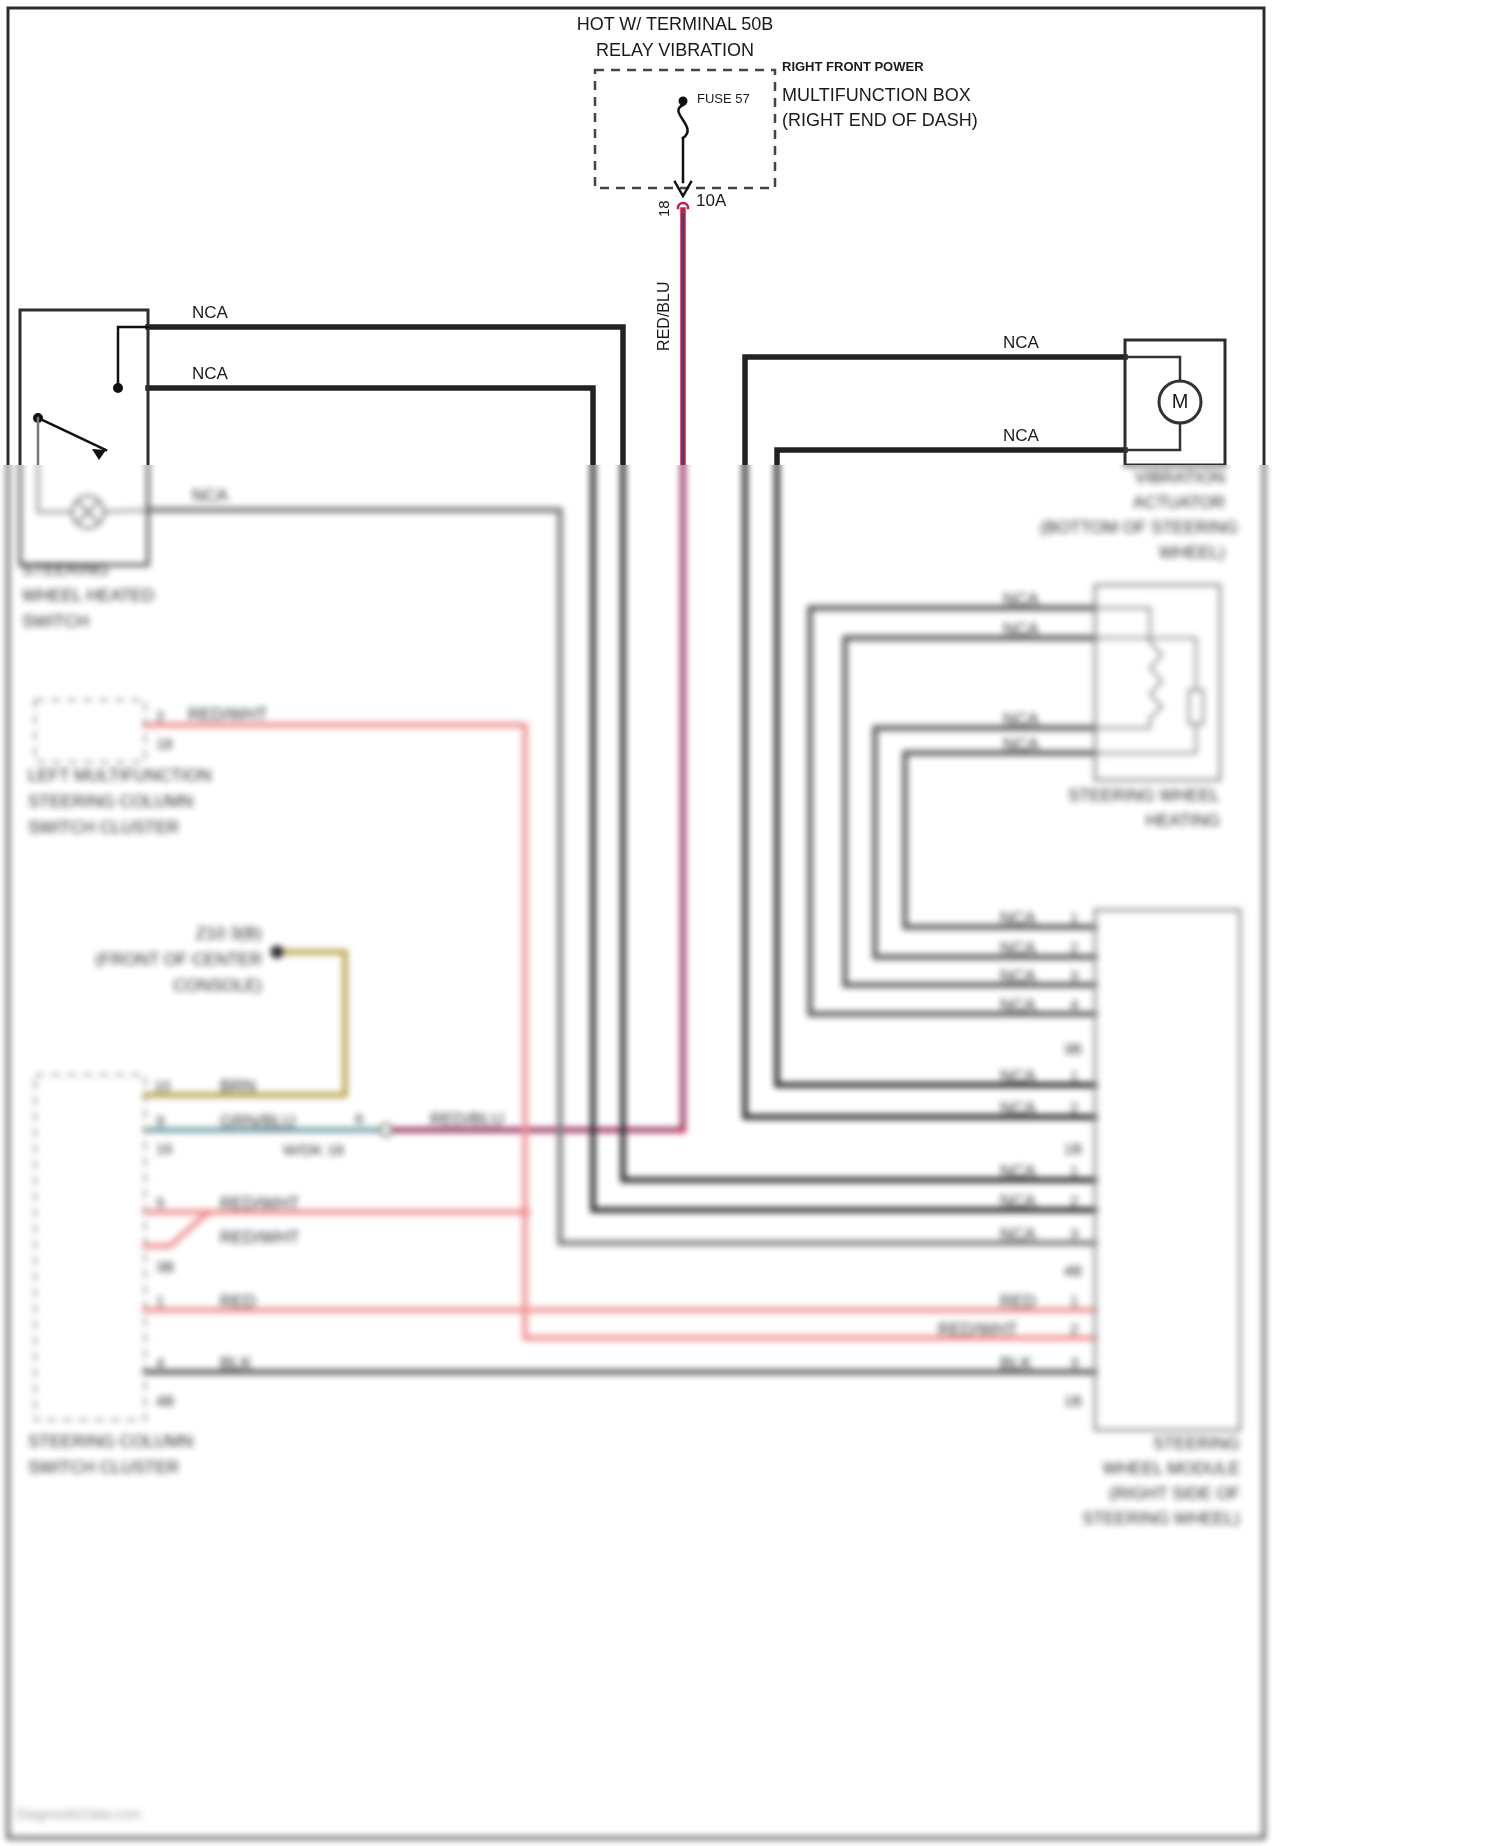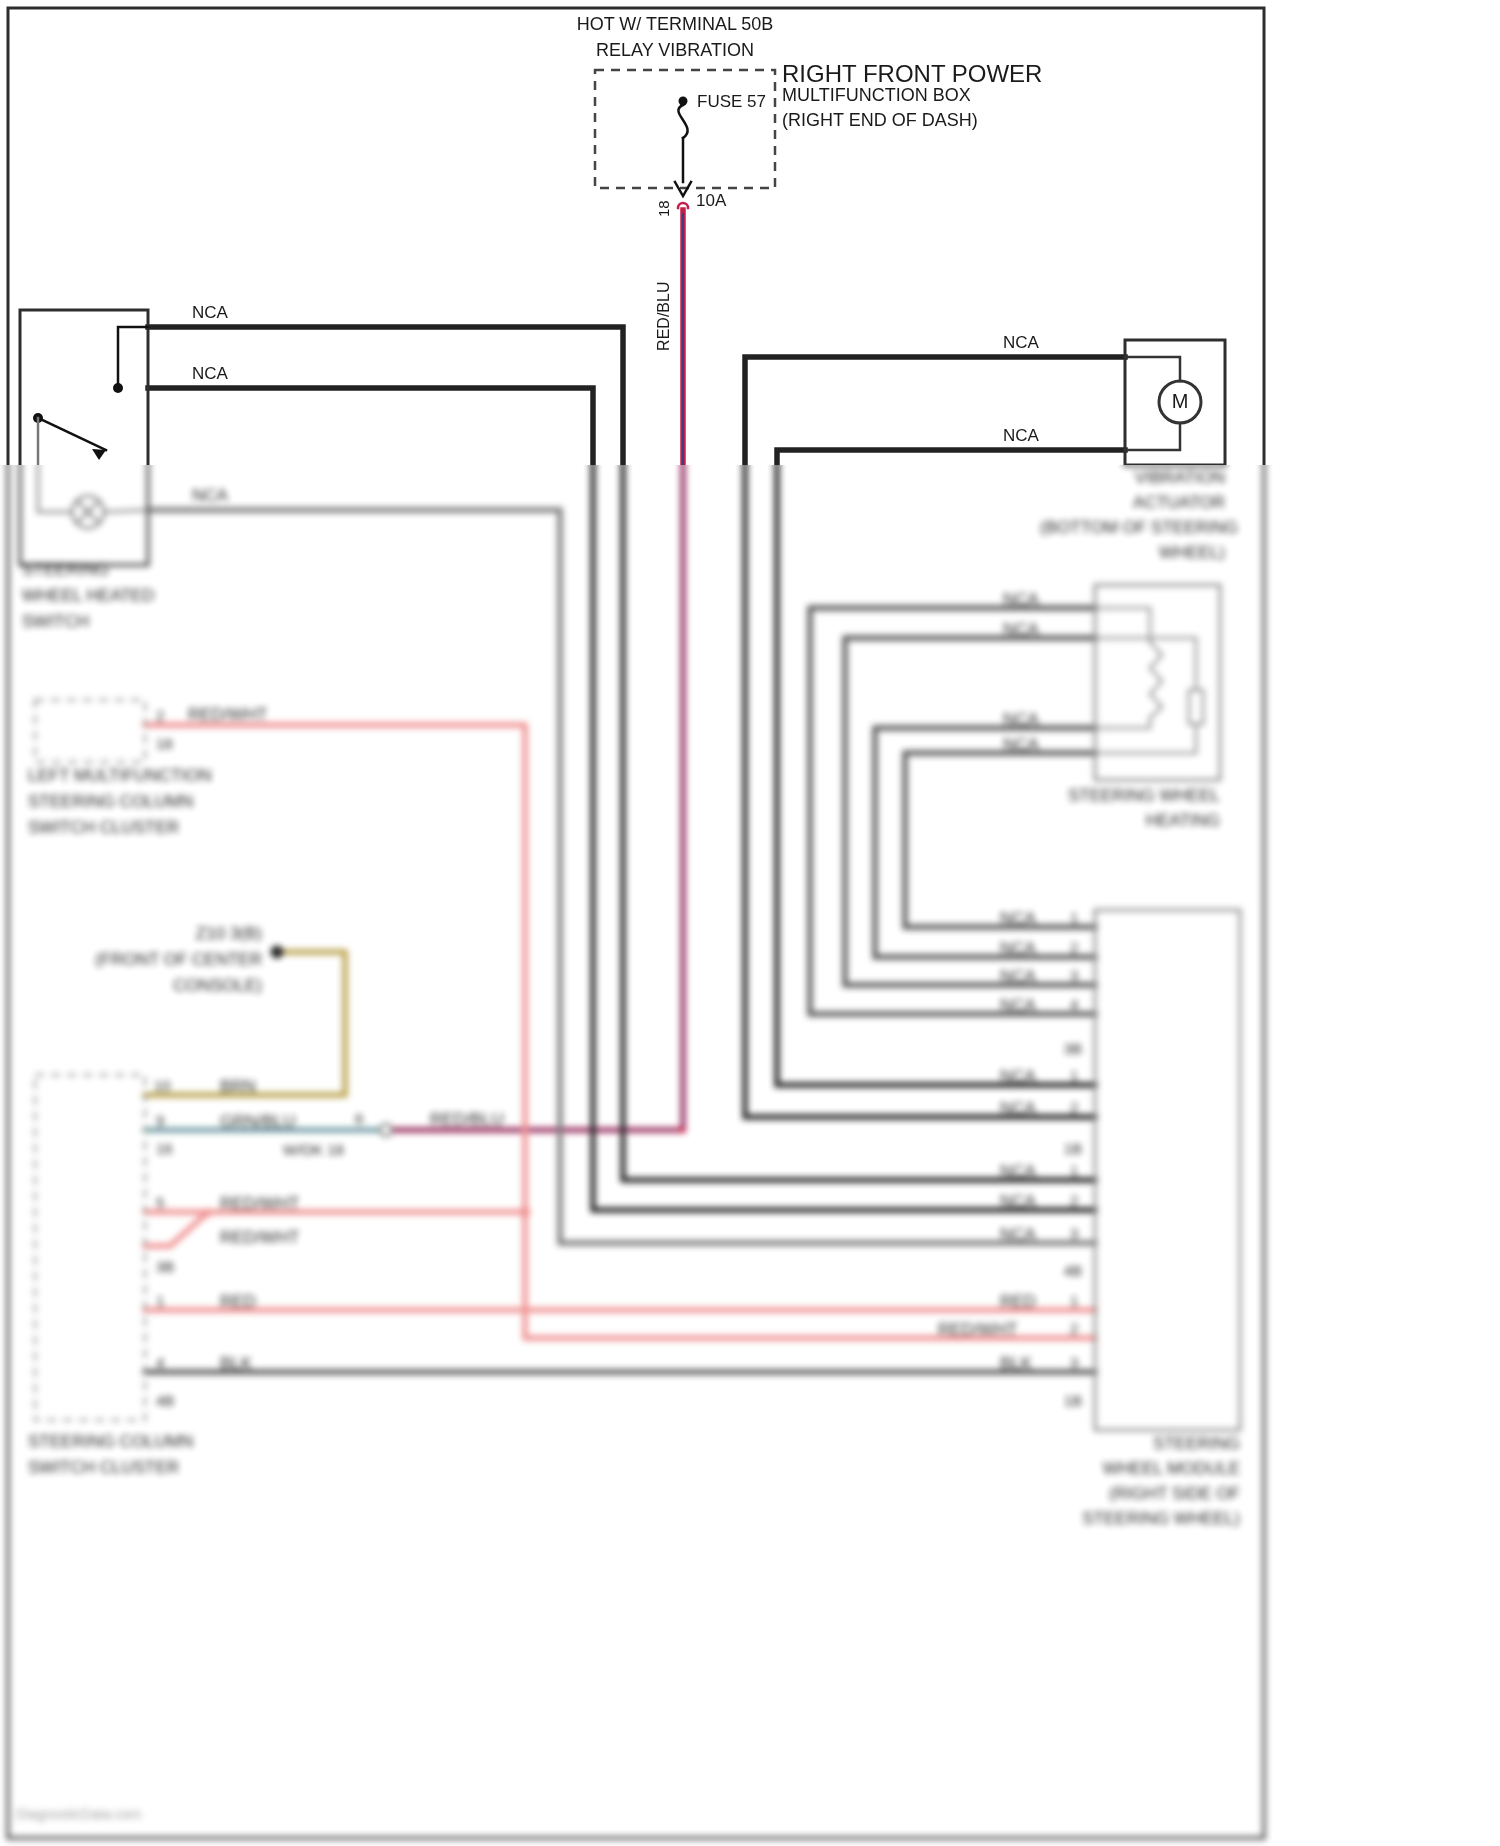--- a/index.html
+++ b/index.html
@@ -104,24 +104,24 @@
       <rect class="boxg" x="1095" y="910" width="145" height="520"></rect>
 
       <rect class="dash" x="35" y="700" width="110" height="62"></rect>
 
       <rect class="dash" x="35" y="1075" width="110" height="345"></rect>
     </svg>
 
     <div id="labels">
         <div class="lbl" style="left: 535px; top: 14px; width: 280px; text-align: center; font-size: 18px;">HOT W/ TERMINAL 50B</div>
         <div class="lbl" style="left: 535px; top: 40px; width: 280px; text-align: center; font-size: 18px;">RELAY VIBRATION</div>
-        <div class="lbl" style="left: 782px; top: 60px; font-size: 24px;">RIGHT FRONT POWER</div>
+        <div class="lbl" style="left: 782px; top: 60px; font-size: 13px; font-weight: bold;">RIGHT FRONT POWER</div>
         <div class="lbl" style="left: 782px; top: 85px; font-size: 18px;">MULTIFUNCTION BOX</div>
         <div class="lbl" style="left: 782px; top: 110px; font-size: 18px;">(RIGHT END OF DASH)</div>
-        <div class="lbl" style="left: 697px; top: 92px; font-size: 17px;">FUSE 57</div>
+        <div class="lbl" style="left: 697px; top: 92px; font-size: 13px;">FUSE 57</div>
         <div class="lbl" style="left: 696px; top: 143px; font-size: 17px; margin-top: 48px;">10A</div>
         <div class="lbl" style="left: 634px; top: 200px; width: 60px; text-align: center; font-size: 15px; transform: rotate(-90deg);">18</div>
         <div class="lbl" style="left: 619px; top: 307px; width: 90px; text-align: center; font-size: 16px; transform: rotate(-90deg);">RED/BLU</div>
         <div class="lbl" style="left: 192px; top: 303px; font-size: 17px;">NCA</div>
         <div class="lbl" style="left: 192px; top: 364px; font-size: 17px;">NCA</div>
         <div class="lbl" style="left: 192px; top: 486px; font-size: 17px;">NCA</div>
         <div class="lbl" style="left: 1003px; top: 333px; font-size: 17px;">NCA</div>
         <div class="lbl" style="left: 1003px; top: 426px; font-size: 17px;">NCA</div>
         <div class="lbl" style="left: 22px; top: 560px; font-size: 17px;">STEERING</div>
         <div class="lbl" style="left: 22px; top: 586px; font-size: 17px;">WHEEL HEATED</div>

